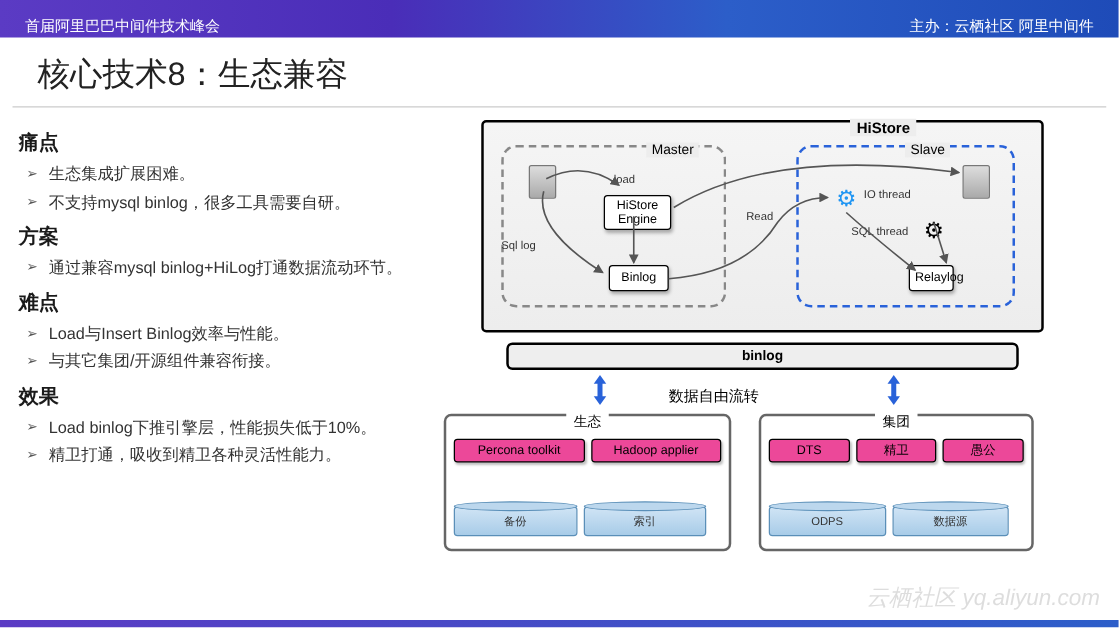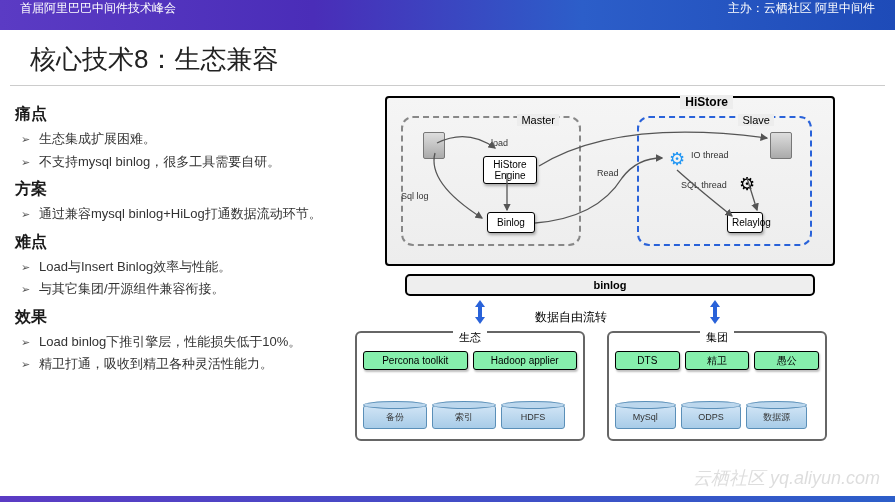--- a/index.html
+++ b/index.html
@@ -1,51 +1,51 @@
 <!DOCTYPE html>
 <html><head>
 <meta charset="utf-8">
 <style>
 * { margin: 0; padding: 0; box-sizing: border-box; }
 body { width: 895px; height: 502px; font-family: "Microsoft YaHei", sans-serif; background: #fff; position: relative; overflow: hidden; }
-.header { height: 30px; background: linear-gradient(90deg, #5b3bc4 0%, #4a2db8 35%, #2c5ec9 65%, #1e4bb8 100%); display: flex; align-items: flex-start; justify-content: space-between; padding: 0 20px; color: #fff; font-size: 12px; }
+.header { height: 30px; background: linear-gradient(90deg, #5b3bc4 0%, #4a2db8 35%, #2c5ec9 65%, #1e4bb8 100%); display: flex; align-items: flex-end; justify-content: space-between; padding: 0 20px; color: #fff; font-size: 12px; }
 .title { font-size: 26px; font-weight: 400; color: #222; padding: 12px 20px 8px; border-bottom: 1px solid #ccc; margin: 0 10px; }
 .content { display: flex; padding: 10px 15px; }
 .left { width: 370px; padding-right: 10px; }
 .section-h { font-size: 16px; font-weight: bold; color: #1a1a1a; margin: 8px 0 4px; font-family: Liberation Mono, monospace; }
 .bullets { list-style: none; padding-left: 24px; }
 .bullets li { font-size: 13px; color: #333; line-height: 1.5; margin-bottom: 3px; position: relative; }
 .bullets li::before { content: "➢"; position: absolute; left: -18px; color: #555; font-size: 11px; top: 2px; }
 .right { flex: 1; position: relative; }
 .diagram { position: relative; width: 456px; height: 370px; }
 .histore-box { position: absolute; left: 0; top: 0; width: 450px; height: 170px; border: 2.5px solid #000; border-radius: 4px; background: linear-gradient(#f5f5f5, #ededed); }
 .histore-label { position: absolute; right: 100px; top: -3px; font-size: 12px; font-weight: bold; background: #ededed; padding: 0 5px; }
 .master-box { position: absolute; left: 14px; top: 18px; width: 180px; height: 130px; border: 2px dashed #888; border-radius: 12px; }
 .slave-box { position: absolute; left: 250px; top: 18px; width: 175px; height: 130px; border: 2.5px dashed #2962d9; border-radius: 12px; }
 .sub-label { position: absolute; font-size: 11px; top: -4px; background: #ededed; padding: 0 4px; }
 .master-box .sub-label { right: 20px; }
-.slave-box .sub-label { right: 36px; }
+.slave-box .sub-label { right: 50px; }
 .small-box { position: absolute; background: #fff; border: 1.5px solid #000; border-radius: 3px; font-size: 10px; text-align: center; padding: 2px 4px; line-height: 1.1; box-shadow: 1px 2px 3px rgba(0,0,0,0.3); }
 .server-icon { position: absolute; width: 22px; height: 30px; }
 .server-icon::before { content: ""; display: block; width: 20px; height: 25px; background: linear-gradient(#ddd,#aaa); border: 1px solid #777; border-radius: 2px; }
 .gear { position: absolute; font-size: 18px; }
 .tiny-label { position: absolute; font-size: 9px; color: #333; }
 .binlog-bar { position: absolute; left: 20px; top: 178px; width: 410px; height: 22px; border: 2px solid #000; border-radius: 5px; display: flex; align-items: center; justify-content: center; font-size: 11px; font-weight: bold; background: #eee; }
 .flow-label { position: absolute; left: 150px; top: 213px; font-size: 12px; }
 .arrow-vert { position: absolute; width: 20px; height: 16px; }
 .arrow-vert::before, .arrow-vert::after { content: ""; position: absolute; left: 5px; width: 0; height: 0; border-left: 5px solid transparent; border-right: 5px solid transparent; }
 .arrow-vert::before { top: -4px; border-bottom: 7px solid #2962d9; }
 .arrow-vert::after { bottom: -4px; border-top: 7px solid #2962d9; }
 .arrow-vert .bar { position: absolute; left: 8px; top: 2px; width: 4px; height: 12px; background: #2962d9; }
 .eco-box, .group-box { position: absolute; top: 235px; height: 110px; border: 2px solid #666; border-radius: 6px; }
 .eco-box { left: -30px; width: 230px; padding-left: 20px; }
 .group-box { left: 222px; width: 220px; }
 .group-label { position: absolute; top: -3px; left: 50%; transform: translateX(-50%); font-size: 11px; background: #fff; padding: 0 6px; }
 .app-row { position: absolute; top: 18px; left: 0; right: 0; display: flex; justify-content: space-around; padding: 0 6px; gap: 5px; }
-.app-box { flex: 1; border: 1.5px solid #000; border-radius: 3px; font-size: 10px; text-align: center; padding: 3px 2px; line-height: 1.1; box-shadow: 1px 2px 2px rgba(0,0,0,0.25); background: #86efac; }
+.app-box { flex: 1; border: 1.5px solid #000; border-radius: 3px; font-size: 10px; text-align: center; padding: 3px 2px; line-height: 1.1; box-shadow: 1px 2px 2px rgba(0,0,0,0.25); background: #ec4899; }
 .cyl-row { position: absolute; bottom: 10px; left: 0; right: 12px; display: flex; justify-content: space-around; padding: 0 6px; gap: 5px; }
 .cyl { flex: 1; position: relative; height: 28px; }
 .cyl-body { position: absolute; inset: 4px 0 0 0; background: linear-gradient(#d0e4f5, #a8cce8); border: 1px solid #5a8fb8; border-radius: 3px; }
 .cyl-top { position: absolute; top: 0; left: 0; right: 0; height: 8px; background: #bcd7ed; border: 1px solid #5a8fb8; border-radius: 50%; }
 .cyl-label { position: absolute; inset: 0; display: flex; align-items: center; justify-content: center; font-size: 9px; color: #333; top: 4px; }
 .footer-stripe { position: absolute; bottom: 0; left: 0; right: 0; height: 6px; background: linear-gradient(90deg, #5b3bc4, #2c5ec9); }
 .watermark { position: absolute; right: 15px; bottom: 12px; font-size: 18px; color: rgba(100,100,100,0.22); font-style: italic; }
 svg.arrows { position: absolute; left: 0; top: 0; width: 450px; height: 170px; pointer-events: none; }
 </style>
 </head>
@@ -145,41 +145,31 @@
           <div class="cyl">
               <div class="cyl-body"></div>
               <div class="cyl-top"></div>
               <div class="cyl-label">备份</div>
             </div>
           <div class="cyl">
               <div class="cyl-body"></div>
               <div class="cyl-top"></div>
               <div class="cyl-label">索引</div>
             </div>
-          <div class="cyl">
-              <div class="cyl-body"></div>
-              <div class="cyl-top"></div>
-              <div class="cyl-label">HDFS</div>
-            </div>
         </div>
       </div>
 
       <div class="group-box">
         <span class="group-label">集团</span>
         <div class="app-row">
           <div class="app-box">DTS</div>
           <div class="app-box">精卫</div>
           <div class="app-box">愚公</div>
         </div>
         <div class="cyl-row">
-          <div class="cyl">
-              <div class="cyl-body"></div>
-              <div class="cyl-top"></div>
-              <div class="cyl-label">MySql</div>
-            </div>
           <div class="cyl">
               <div class="cyl-body"></div>
               <div class="cyl-top"></div>
               <div class="cyl-label">ODPS</div>
             </div>
           <div class="cyl">
               <div class="cyl-body"></div>
               <div class="cyl-top"></div>
               <div class="cyl-label">数据源</div>
             </div>

